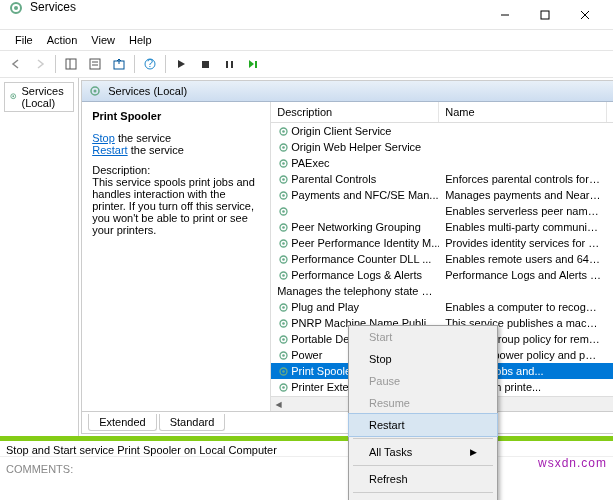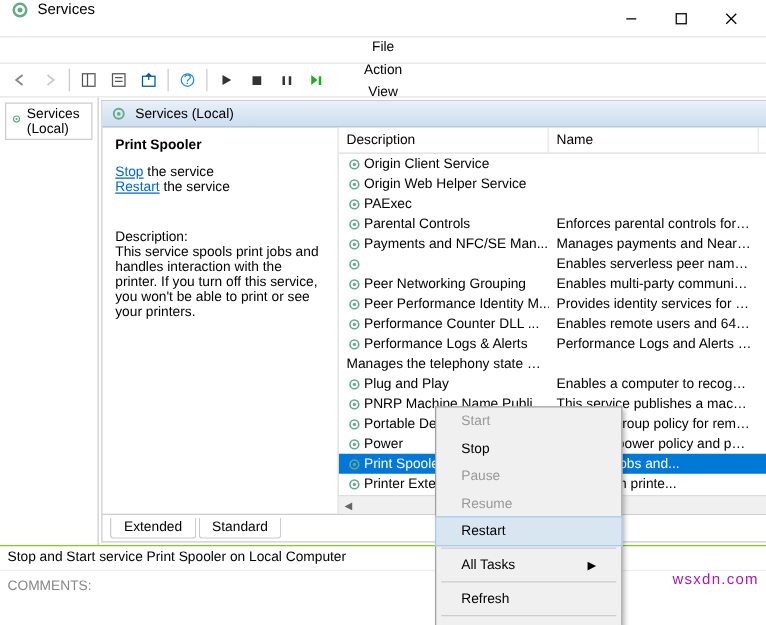--- a/index.html
+++ b/index.html
@@ -4,62 +4,62 @@
 <style>
 * { box-sizing: border-box; margin: 0; padding: 0; font-family: "Segoe UI", Tahoma, sans-serif; font-size: 11px; }
 html, body { width: 613px; height: 500px; background: #fff; color: #000; overflow: hidden; position: relative; }
 
 .titlebar { height: 30px; display: flex; align-items: flex-start; padding: 0 8px; border-bottom: 1px solid #e5e5e5; }
 .titlebar .icon { width: 16px; height: 16px; margin-right: 6px; }
 .titlebar .title { flex: 1; font-size: 12px; }
 .titlebar .winbtns { display: flex; }
 .titlebar .winbtn { width: 40px; height: 30px; display: flex; align-items: center; justify-content: center; }
 
-.menubar { height: 20px; display: flex; align-items: center; padding: 0 9px; gap: 2px; flex-direction: column; }
+.menubar { height: 20px; display: flex; align-items: center; padding: 0 9px; gap: 2px; }
 .menubar .menuitem { padding: 2px 6px; }
 
 .toolbar { height: 28px; display: flex; align-items: center; padding: 0 4px; gap: 0; border-top: 1px solid #e5e5e5; border-bottom: 1px solid #e5e5e5; }
 .toolbar .tbtn { width: 22px; height: 22px; display: flex; align-items: center; justify-content: center; margin: 0 1px; }
 .toolbar .sep { width: 1px; height: 18px; background: #ccc; margin: 0 3px; }
 
 .content { display: flex; height: 358px; }
 .leftpanel { width: 120px; border-right: 1px solid #ccc; padding: 4px; }
 .leftpanel .treeitem { display: flex; align-items: center; padding: 2px 4px; gap: 4px; background: #fff; border: 1px solid #ccc; }
 .treeitem .gear { width: 14px; height: 14px; }
 
 .rightpanel { flex: 1; display: flex; flex-direction: column; border: 1px solid #ccc; margin: 2px; }
 .panelhdr { display: flex; align-items: center; padding: 3px 6px; background: linear-gradient(#e8f0f8, #cdddf0); border-bottom: 1px solid #a8b8cc; gap: 6px; }
 .panelhdr .gear { width: 14px; height: 14px; }
 
 .panelbody { flex: 1; display: flex; overflow: hidden; }
 .details { width: 188px; padding: 8px 10px; }
 .details .svcname { font-weight: bold; margin-bottom: 10px; }
 .details a { color: #0066cc; text-decoration: underline; cursor: pointer; }
-.details .desc { margin-top: 28px; }
+.details .desc { margin-top: 8px; }
 
 .listwrap { flex: 1; display: flex; flex-direction: column; border-left: 1px solid #ddd; position: relative; }
 .listhdr { display: flex; border-bottom: 1px solid #ddd; background: #fff; }
 .listhdr .col { padding: 4px 6px; border-right: 1px solid #e5e5e5; text-align: left; }
 .col-name { width: 168px; }
 .col-desc { width: 168px; }
 .col-status { width: 50px; }
 
 .listbody { overflow: hidden; flex: 1; }
 .row { display: flex; align-items: center; height: 16px; padding: 0; white-space: nowrap; }
 .row .cell { padding: 1px 6px; overflow: hidden; text-overflow: ellipsis; }
 .row .cell.col-name { display: flex; gap: 1px; width: 168px; }
 .row .cell.col-desc { width: 168px; }
 .row .cell.col-status { width: 50px; }
 .row.selected { background: #0078d7; color: #fff; }
 .gear.small { width: 13px; height: 13px; flex-shrink: 0; }
 
 .tabs { padding: 2px 6px; border-top: 1px solid #ccc; display: flex; }
 .tab { padding: 2px 10px; border: 1px solid #ccc; border-top: none; border-radius: 0 0 3px 3px; margin-right: 2px; }
 
-.statusbar { padding: 3px 6px; border-top: 1px solid #84cc16; height: 20px; }
+.statusbar { padding: 3px 6px; border-top: 5px solid #84cc16; height: 20px; }
 
 .commentsbar { padding: 6px 6px; color: #888; height: 26px; border-top: 1px solid #eee; }
 
 .contextmenu { position: absolute; left: 348px; top: 325px; width: 150px; background: #f0f0f0; border: 1px solid #a0a0a0; box-shadow: 2px 2px 4px rgba(0,0,0,0.3); z-index: 1000; }
 .contextmenu .cmitem { padding: 5px 20px; display: flex; justify-content: space-between; align-items: center; }
 .contextmenu .cmitem.disabled { color: #999; }
 .contextmenu .cmitem.bold { font-weight: bold; }
 .contextmenu .cmitem.highlight { background: #d8e6f2; border: 1px solid #a8c8e8; margin: -1px; }
 .contextmenu .cmsep { height: 1px; background: #ccc; margin: 2px 4px; }
 .contextmenu .arrow { font-size: 9px; }

